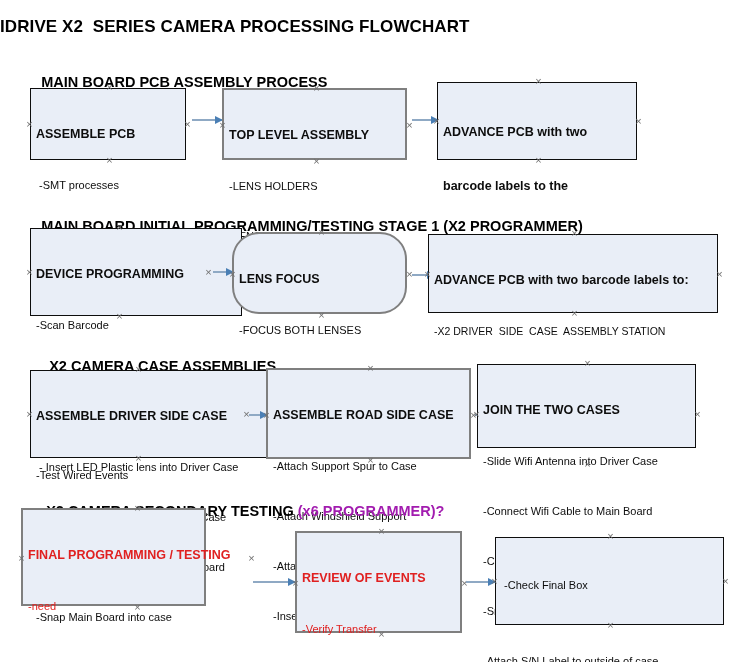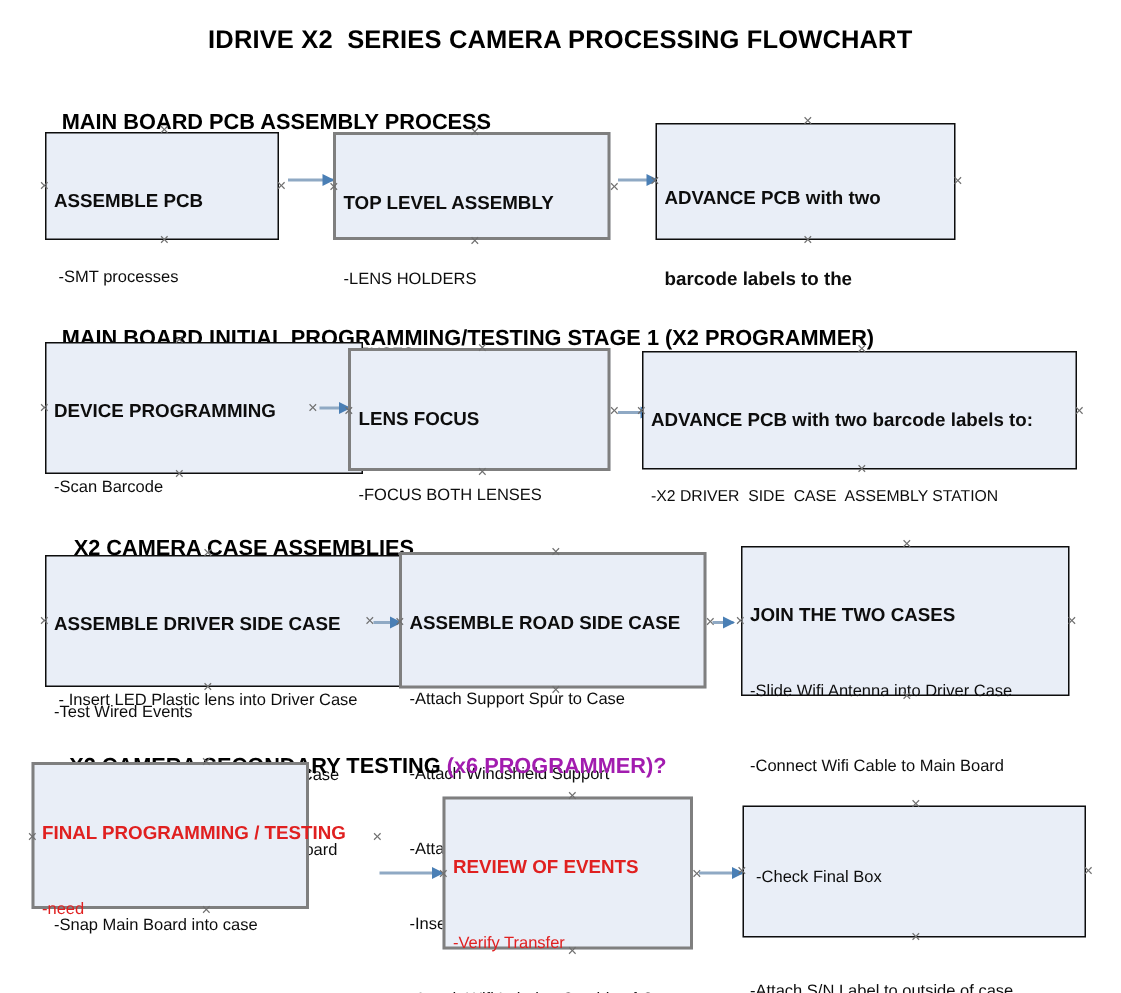--- a/index.html
+++ b/index.html
@@ -8,21 +8,20 @@
     background:#ffffff;
     font-family:"Liberation Sans", sans-serif;
     overflow:hidden;
     position:relative;
   }
   #canvas{position:absolute;left:0;top:0;width:747px;height:662px;}
 
   .doc-title{
     position:absolute;
     top:17px;left:0;width:747px;
-    text-align:center;
     font-size:17px;font-weight:bold;color:#000;
     letter-spacing:0.1px;
     white-space:pre;
   }
 
   .section-head{
     position:absolute;
     font-size:14.5px;font-weight:bold;color:#000;
     white-space:pre;
   }
@@ -144,21 +143,21 @@
       <div class="bline">-AC SYNC</div>
     </div>
     <div class="hx" style="left:84px;top:-6px;"></div>
     <div class="hx" style="left:-6px;top:39px;"></div>
     <div class="hx" style="left:173px;top:39px;"></div>
     <div class="hx" style="left:84px;top:83px;"></div>
   </div>
 
   <div class="arrow thin" style="left:213px;top:271px;width:20px;"></div>
 
-  <div class="box gry" style="left:232px;top:232px;width:175px;height:82px;">
+  <div class="box gry" style="left:232px;top:232px;width:175px;height:82px;border-radius:27px;">
     <div class="inner">
       <div class="btitle">LENS FOCUS</div>
       <div class="bline">-FOCUS BOTH LENSES</div>
       <div class="bline">-GLUE LENSES</div>
     </div>
     <div class="hx" style="left:83px;top:-6px;"></div>
     <div class="hx" style="left:-6px;top:36px;"></div>
     <div class="hx" style="left:171px;top:36px;"></div>
     <div class="hx" style="left:83px;top:77px;"></div>
   </div>
@@ -206,21 +205,21 @@
       <div class="bline">-Attach Wifi Label to Outside of Case</div>
     </div>
     <div class="hx" style="left:98px;top:-6px;"></div>
     <div class="hx" style="left:-6px;top:41px;"></div>
     <div class="hx" style="left:201px;top:41px;"></div>
     <div class="hx" style="left:98px;top:86px;"></div>
   </div>
 
   <div class="arrow thin" style="left:475px;top:414px;width:14px;"></div>
 
-  <div class="box blk" style="left:494px;top:364px;width:219px;height:100px;">
+  <div class="box blk" style="left:477px;top:364px;width:219px;height:84px;">
     <div class="inner">
       <div class="btitle">JOIN THE TWO CASES</div>
       <div class="bline">-Slide Wifi Antenna into Driver Case</div>
       <div class="bline">-Connect Wifi Cable to Main Board</div>
       <div class="bline">-Connect GPS Cable to Main Board</div>
       <div class="bline">-Snap Cases Together</div>
       <div class="bline">-Attach S/N Label to outside of case</div>
       
     </div>
     <div class="hx" style="left:105px;top:-6px;"></div>

